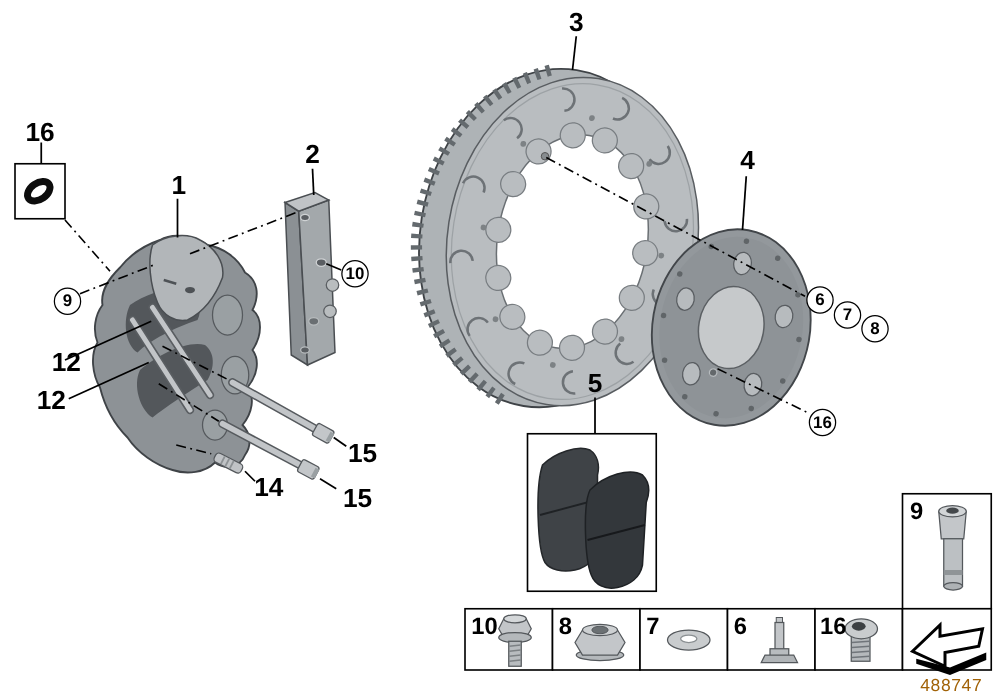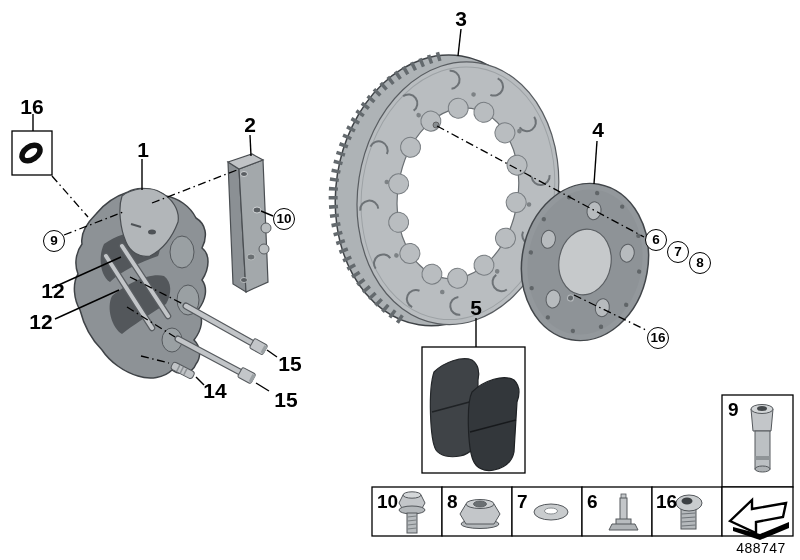--- a/index.html
+++ b/index.html
@@ -4,21 +4,21 @@
 <style>
   html,body{margin:0;padding:0;background:#fff;}
   body{width:800px;height:560px;font-family:"Liberation Sans",sans-serif;}
   .stage{position:relative;width:800px;height:560px;overflow:hidden;background:#fff;}
   .stage svg{position:absolute;left:0;top:0;}
   .lbl{position:absolute;transform:translate(-50%,-50%);font-weight:bold;font-size:21px;color:#000;line-height:1;white-space:nowrap;}
   .circ{position:absolute;width:22px;height:22px;border:1.7px solid #000;border-radius:50%;background:#fff;
         font-weight:bold;font-size:13.5px;color:#000;display:flex;align-items:center;justify-content:center;
         transform:translate(-50%,-50%);line-height:1;box-sizing:border-box;}
   .legnum{position:absolute;font-weight:bold;font-size:19px;color:#000;line-height:1;}
-  .docnum{position:absolute;font-size:14px;color:#000000;letter-spacing:.5px;line-height:1;}
+  .docnum{position:absolute;font-size:14px;color:#a16207;letter-spacing:.5px;line-height:1;}
 </style>
 </head>
 <body>
 
 <div class="stage">
 
 <svg width="800" height="560" viewBox="0 0 800 560">
 
   <g transform="translate(450,192) rotate(9)">
     <ellipse cx="-10" cy="0" rx="104" ry="136" fill="#aeb3b6" stroke="#3f4347" stroke-width="1.5"></ellipse>

